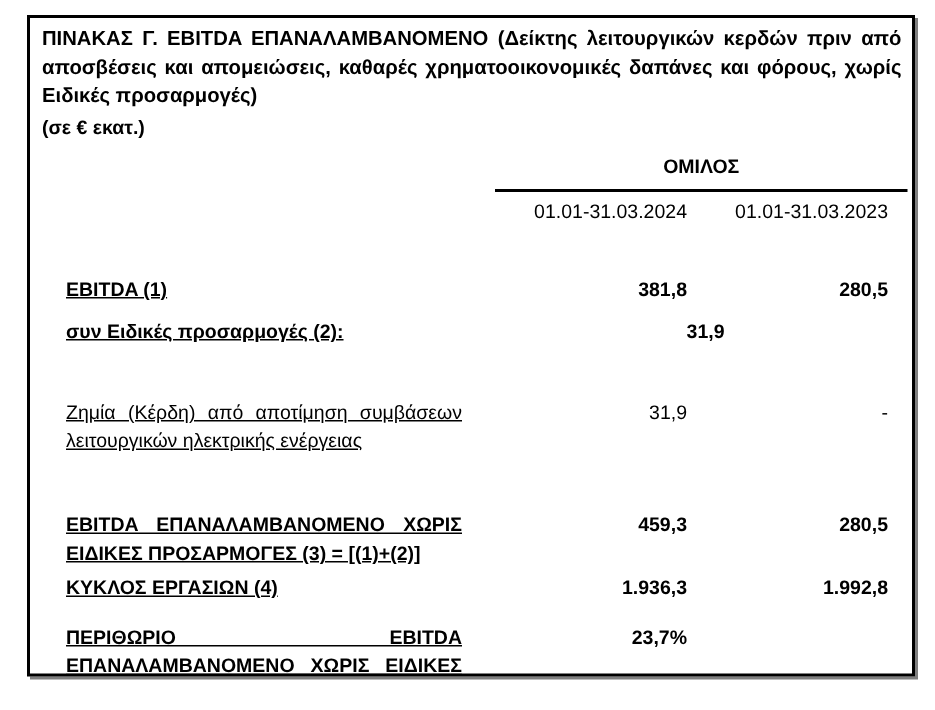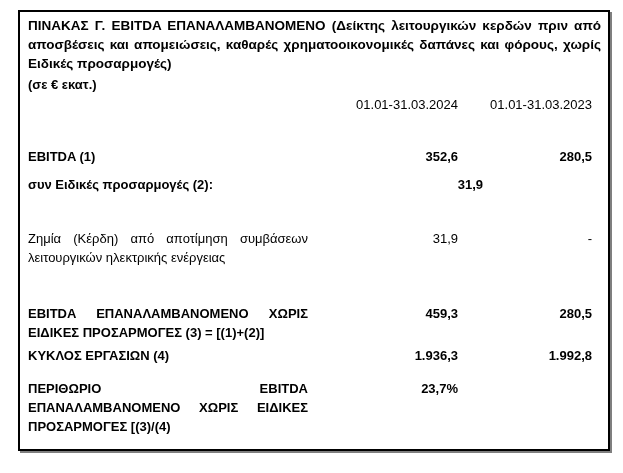--- a/index.html
+++ b/index.html
@@ -56,25 +56,26 @@
   .period-cell {
     font-size: 13px;
     font-weight: normal;
     line-height: 15px;
     text-align: right;
   }
   .period-cell.c1 { grid-column: 2; padding-right: 9px; }
   .period-cell.c2 { grid-column: 3; padding-right: 13px; }
   .row .label {
     grid-column: 1;
-    padding-left: 8px;
+    padding-left: 24px;
     padding-right: 22px;
     font-size: 13px;
     font-weight: bold;
     line-height: 15px;
+    text-decoration: underline;
   }
   .row .val1 {
     grid-column: 2;
     text-align: right;
     padding-right: 9px;
     font-size: 13px;
     font-weight: bold;
     line-height: 15px;
   }
   .row .val2 {
@@ -98,29 +99,32 @@
 </head>
 <body>
 
 <div class="page">
   <div class="table-box">
 
     <div class="title">ΠΙΝΑΚΑΣ Γ.  EBITDA ΕΠΑΝΑΛΑΜΒΑΝΟΜΕΝΟ (Δείκτης λειτουργικών κερδών πριν από αποσβέσεις και απομειώσεις, καθαρές χρηματοοικονομικές δαπάνες και φόρους, χωρίς Ειδικές προσαρμογές)</div>
 
     <div class="unit-note">(σε € εκατ.)</div>
 
+    <div class="grid group-header-row">
+      <div class="group-header-cell">ΟΜΙΛΟΣ</div>
+    </div>
 
     <div class="grid period-row">
       <div class="period-cell c1">01.01-31.03.2024</div>
       <div class="period-cell c2">01.01-31.03.2023</div>
     </div>
 
     <div class="grid row r1">
       <div class="label">EBITDA (1)</div>
-      <div class="val1">352,6</div>
+      <div class="val1">381,8</div>
       <div class="val2">280,5</div>
     </div>
 
     <div class="grid row r2">
       <div class="label">συν Ειδικές προσαρμογές (2):</div>
       <div class="val1">31,9</div>
       <div class="val2">-</div>
     </div>
 
     <div class="grid row r3 multiline regular">

